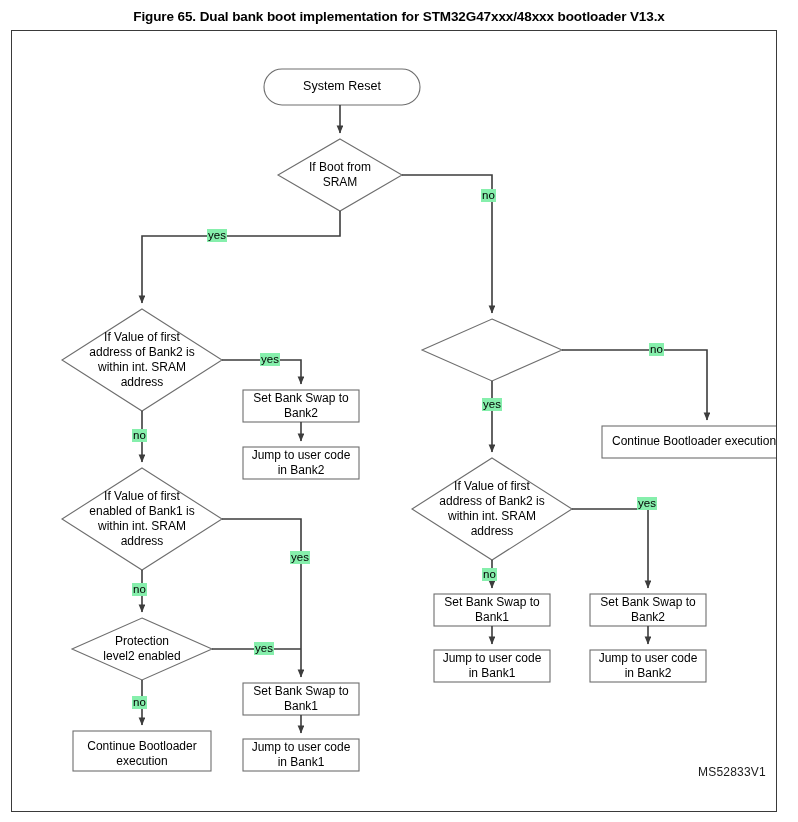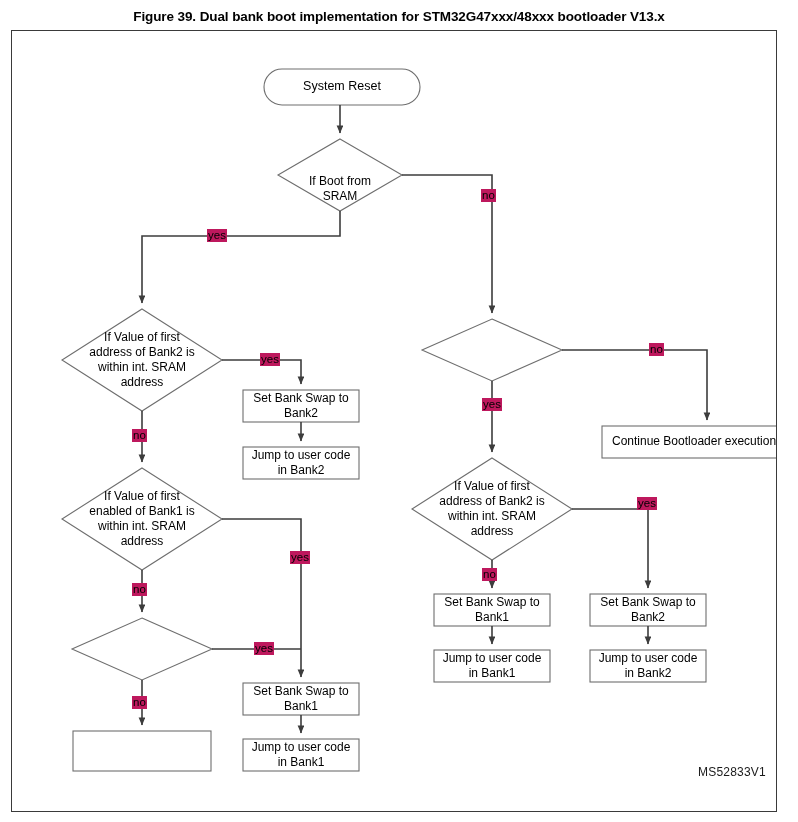--- a/index.html
+++ b/index.html
@@ -56,39 +56,39 @@
     color: #000000;
     font-size: 12px;
     line-height: 15px;
     pointer-events: none;
   }
   .edge-label {
     position: absolute;
     color: #000000;
     font-size: 11.5px;
     line-height: 13px;
-    background: #be185d;
+    background: #86efac;
     padding: 0 1px;
     white-space: nowrap;
   }
   #watermark-id {
     position: absolute;
     left: 697px;
     top: 764px;
     font-size: 12px;
     color: #1a1a1a;
     letter-spacing: 0.2px;
     white-space: nowrap;
   }
   .lbl-sysreset { font-size: 12.5px; }
 </style>
 </head>
 <body>
 
-<div id="figure-title">Figure 39. Dual bank boot implementation for STM32G47xxx/48xxx bootloader V13.x</div>
+<div id="figure-title">Figure 65. Dual bank boot implementation for STM32G47xxx/48xxx bootloader V13.x</div>
 
 <div id="figure-frame">
   <div id="diagram-canvas">
 
     <svg id="flow-svg" viewBox="0 0 798 822">
       <defs>
         <marker id="arrowhead" markerWidth="9" markerHeight="9" refX="7.6" refY="3.4" orient="auto" markerUnits="userSpaceOnUse">
           <path d="M0,0 L8,3.4 L0,6.8 Z" fill="#3d3d3d"></path>
         </marker>
       </defs>
@@ -147,21 +147,21 @@
         <path d="M491,559 L491,587" marker-end="url(#arrowhead)"></path>
         <path d="M491,625 L491,643" marker-end="url(#arrowhead)"></path>
 
         <path d="M571,508 L647,508 L647,587" marker-end="url(#arrowhead)"></path>
         <path d="M647,625 L647,643" marker-end="url(#arrowhead)"></path>
       </g>
     </svg>
 
     <div class="node-label lbl-sysreset" style="left:263px; top:78px; width:156px;">System Reset</div>
 
-    <div class="node-label" style="left:279px; top:173px; width:120px;">
+    <div class="node-label" style="left:279px; top:159px; width:120px;">
       <div>If Boot from</div>
       <div>SRAM</div>
     </div>
 
     <div class="node-label" style="left:66px; top:329px; width:150px;">
       <div>If Value of first</div>
       <div>address of Bank2 is</div>
       <div>within int. SRAM</div>
       <div>address</div>
     </div>
@@ -176,21 +176,29 @@
       <div>in Bank2</div>
     </div>
 
     <div class="node-label" style="left:66px; top:488px; width:150px;">
       <div>If Value of first</div>
       <div>enabled of Bank1 is</div>
       <div>within int. SRAM</div>
       <div>address</div>
     </div>
 
-
+    <div class="node-label" style="left:81px; top:633px; width:120px;">
+      <div>Protection</div>
+      <div>level2 enabled</div>
+    </div>
+
+    <div class="node-label" style="left:72px; top:738px; width:138px;">
+      <div>Continue Bootloader</div>
+      <div>execution</div>
+    </div>
 
     <div class="node-label" style="left:242px; top:683px; width:116px;">
       <div>Set Bank Swap to</div>
       <div>Bank1</div>
     </div>
 
     <div class="node-label" style="left:242px; top:739px; width:116px;">
       <div>Jump to user code</div>
       <div>in Bank1</div>
     </div>

